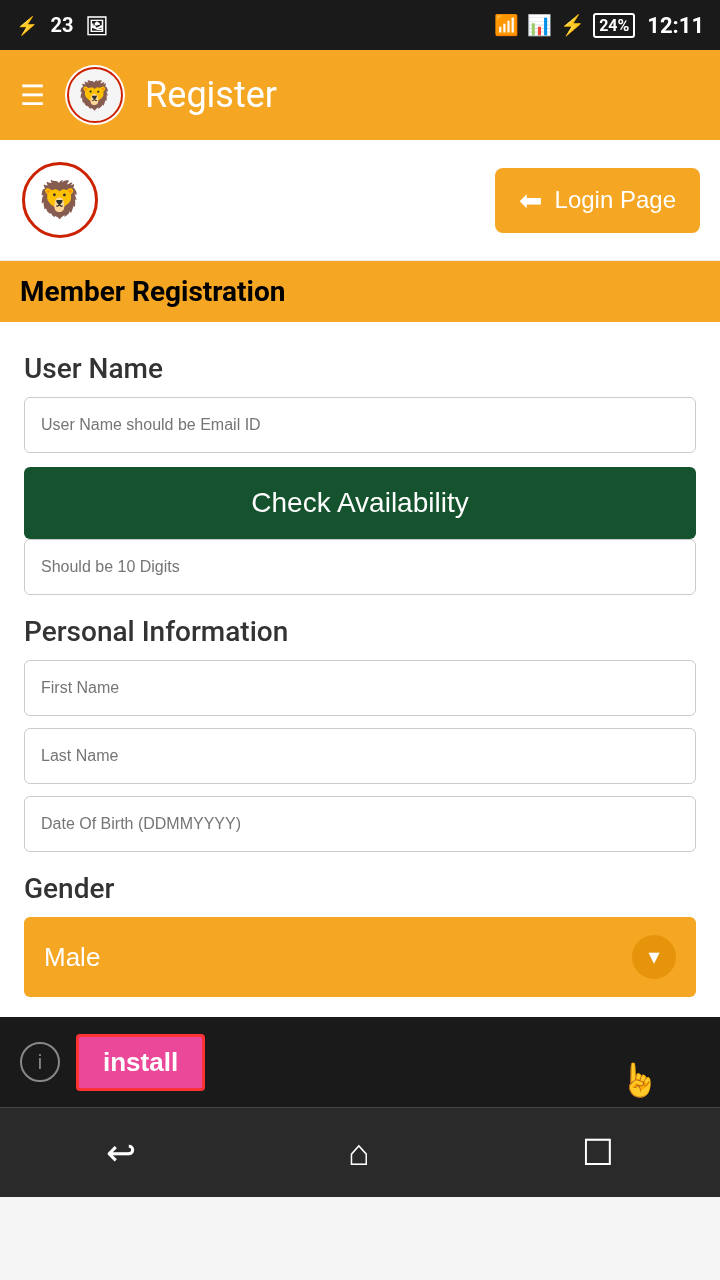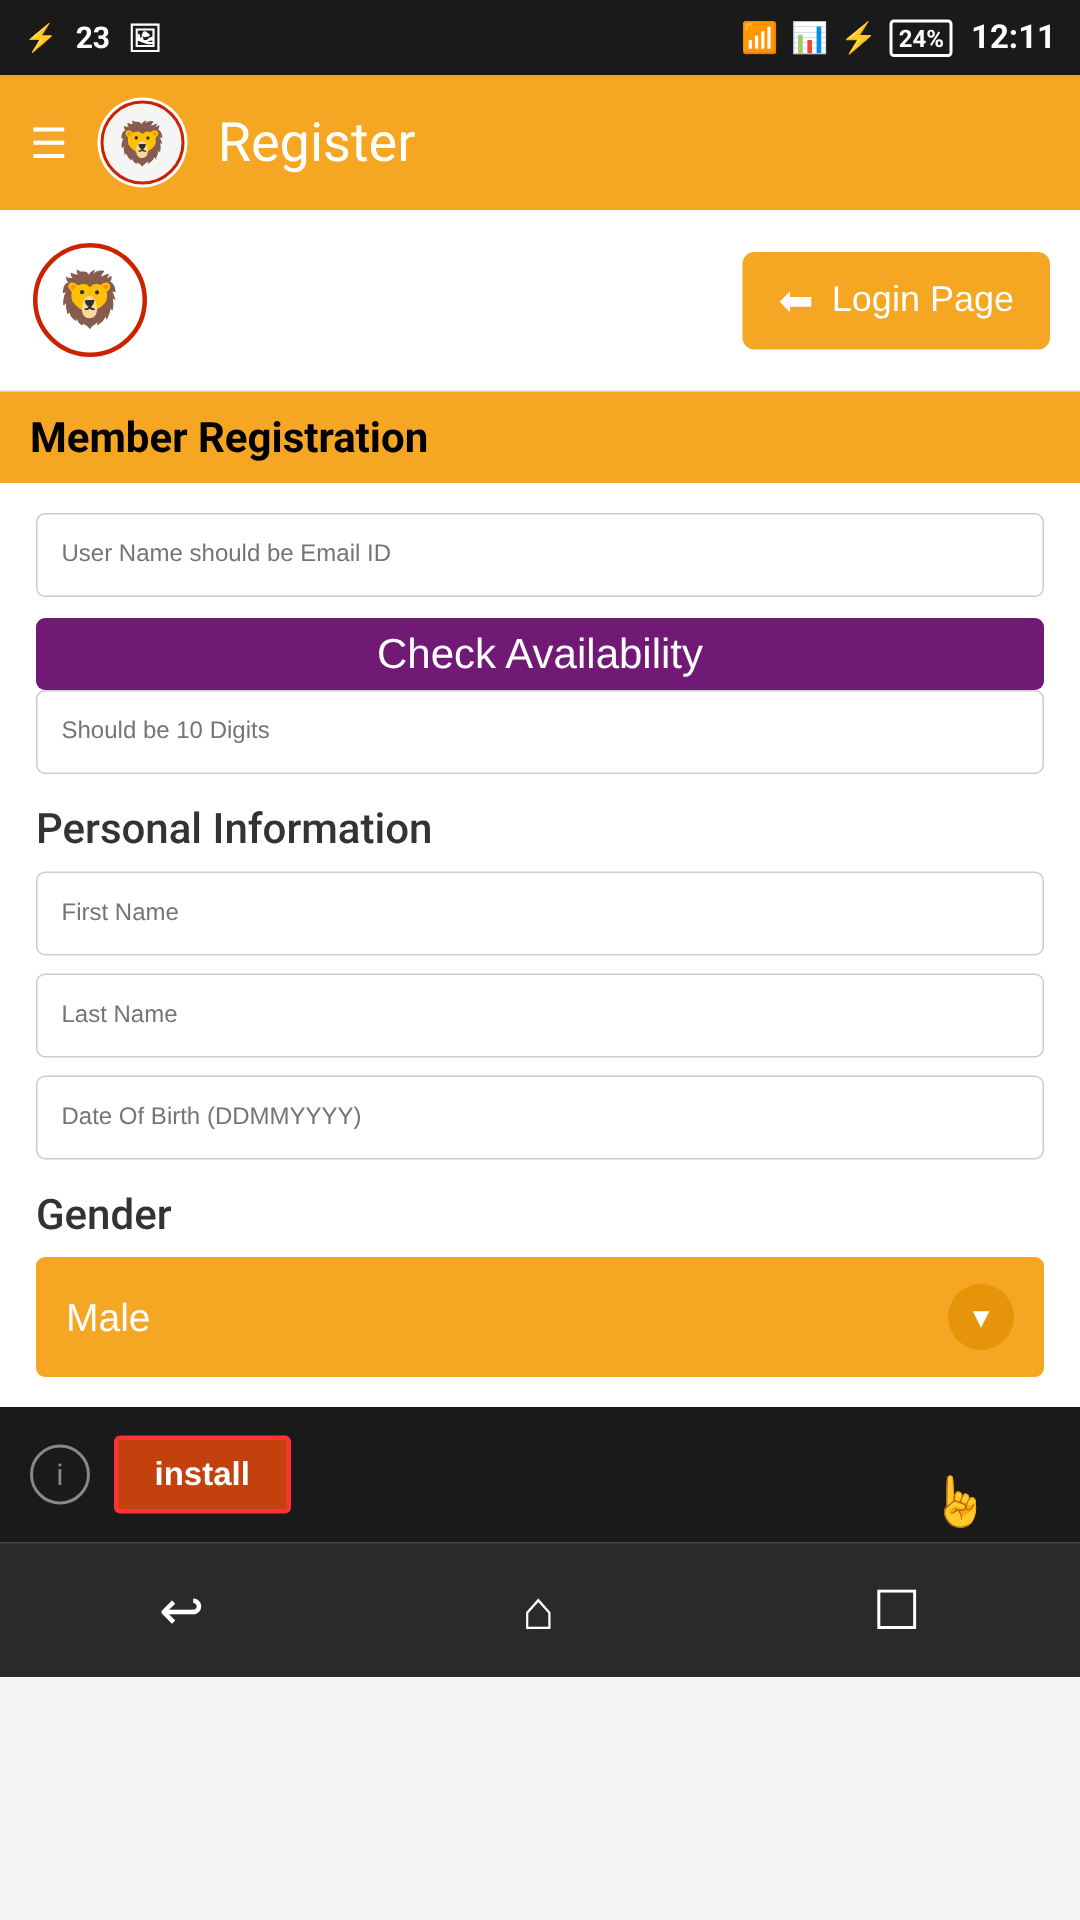--- a/index.html
+++ b/index.html
@@ -140,25 +140,25 @@
       border-radius: 6px;
       padding: 18px 16px;
       font-size: 16px;
       color: #aaa;
       background: white;
       outline: none;
     }
 
     .check-availability-btn {
       width: 100%;
-      background: #701a75;
+      background: #14532d;
       color: white;
       border: none;
       border-radius: 6px;
-      padding: 8px;
+      padding: 20px;
       font-size: 28px;
       font-weight: 500;
       cursor: pointer;
       margin-top: 14px;
     }
 
     .gender-dropdown {
       width: 100%;
       background: #F5A623;
       color: white;
@@ -205,26 +205,26 @@
       color: #888;
       font-size: 20px;
     }
     .ad-text {
       color: white;
       font-size: 24px;
       flex: 1;
       font-weight: 600;
     }
     .install-btn {
-      background: #c2410c;
+      background: #ec4899;
       color: white;
       border: 3px solid #ff3333;
       border-radius: 4px;
       padding: 10px 24px;
-      font-size: 22px;
+      font-size: 26px;
       font-weight: bold;
       cursor: pointer;
     }
     .cursor-icon {
       position: absolute;
       right: 60px;
       bottom: 8px;
       font-size: 32px;
       color: white;
       transform: scaleX(-1);
@@ -302,20 +302,21 @@
   </button>
 </div>
 
 <div class="member-reg-banner">
   <span>Member Registration</span>
 </div>
 
 <div class="form-content">
 
   
+  <div class="field-label">User Name</div>
   <input class="text-input" type="text" placeholder="User Name should be Email ID" style="">
   <button class="check-availability-btn">
     <span>Check Availability</span>
   </button>
 
   
   <input class="text-input" type="tel" placeholder="Should be 10 Digits" style="">
 
   
   <div class="field-label">Personal Information</div>

